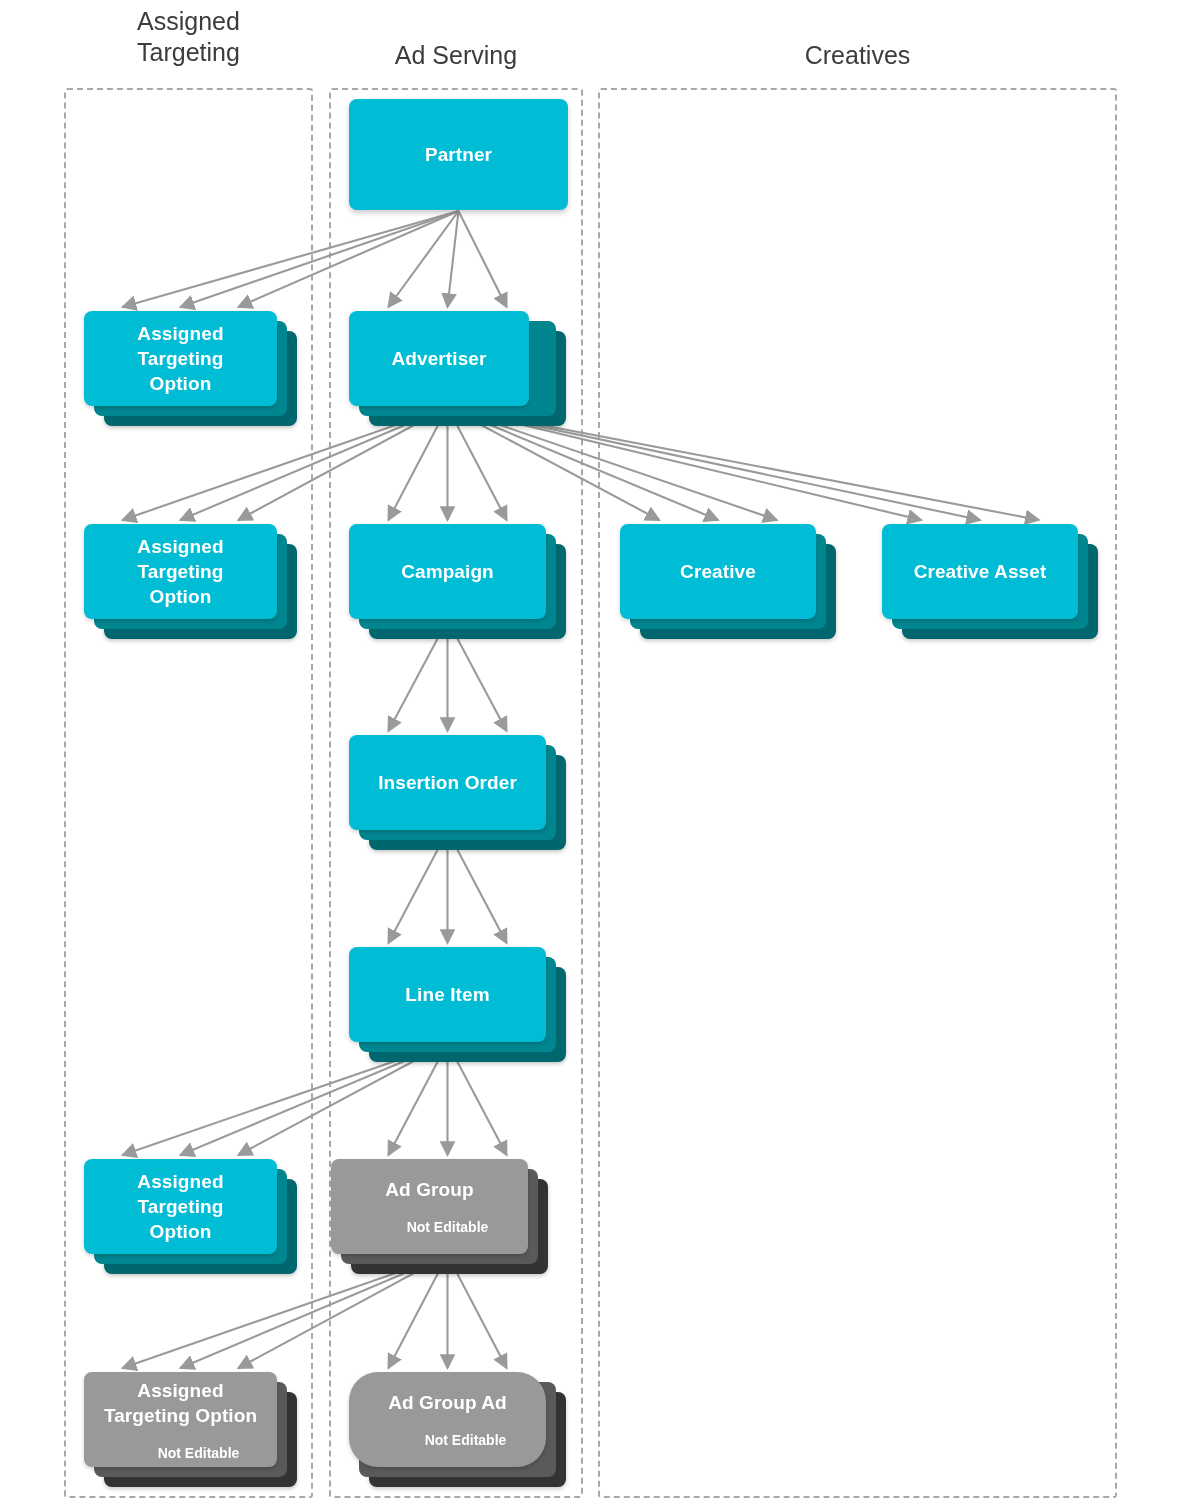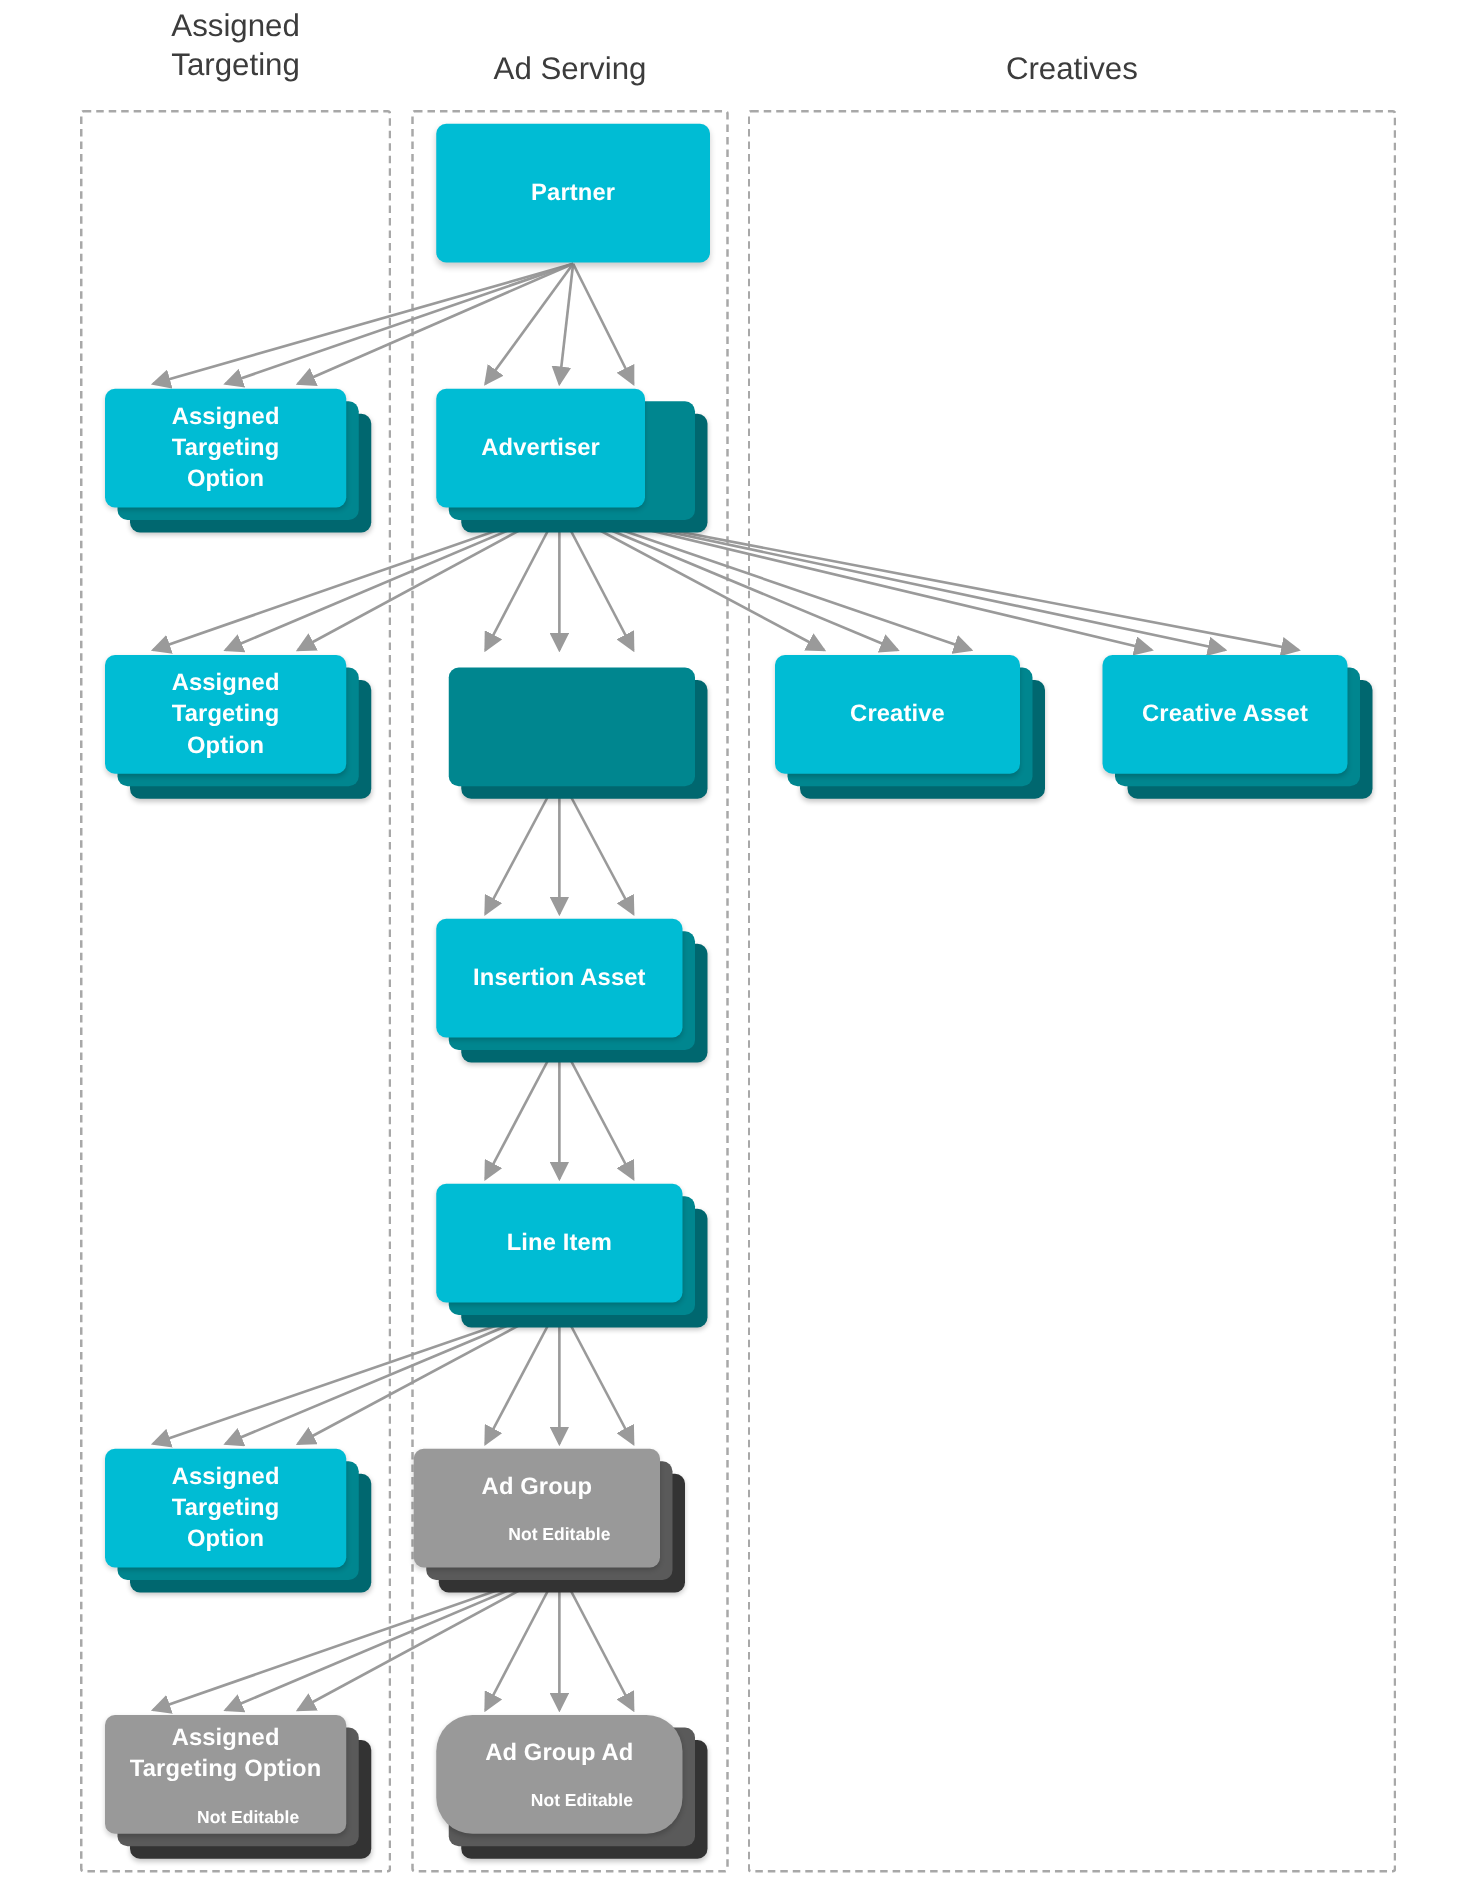--- a/index.html
+++ b/index.html
@@ -172,58 +172,61 @@
           <div class="title">
             <div>Assigned</div>
             <div>Targeting</div>
             <div>Option</div>
           </div>
         </div>
       </div>
       <div class="node cyan" style="left: 349px; top: 311px; width: 217px; height: 115px;">
         <div class="stack-b" style="left: 20px; top: 20px; width: 197px; height: 95px;"></div>
         <div class="stack-m" style="left: 10px; top: 10px; width: 197px; height: 95px;"></div>
-        <div class="card" style="width: 167px; height: 95px;">
+        <div class="card" style="width: 180px; height: 95px;">
           <div class="title">Advertiser</div>
         </div>
       </div>
       <div class="node cyan" style="left: 84px; top: 524px; width: 213px; height: 115px;">
         <div class="stack-b" style="left: 20px; top: 20px; width: 193px; height: 95px;"></div>
         <div class="stack-m" style="left: 10px; top: 10px; width: 193px; height: 95px;"></div>
         <div class="card" style="width: 193px; height: 95px;">
           <div class="title">
             <div>Assigned</div>
             <div>Targeting</div>
             <div>Option</div>
           </div>
         </div>
       </div>
       <div class="node cyan" style="left: 349px; top: 524px; width: 217px; height: 115px;">
         <div class="stack-b" style="left: 20px; top: 20px; width: 197px; height: 95px;"></div>
         <div class="stack-m" style="left: 10px; top: 10px; width: 197px; height: 95px;"></div>
+        <div class="card" style="width: 197px; height: 95px;">
+          <div class="title">Campaign</div>
+        </div>
       </div>
       <div class="node cyan" style="left: 620px; top: 524px; width: 216px; height: 115px;">
         <div class="stack-b" style="left: 20px; top: 20px; width: 196px; height: 95px;"></div>
         <div class="stack-m" style="left: 10px; top: 10px; width: 196px; height: 95px;"></div>
         <div class="card" style="width: 196px; height: 95px;">
           <div class="title">Creative</div>
         </div>
       </div>
       <div class="node cyan" style="left: 882px; top: 524px; width: 216px; height: 115px; padding-left: 31px;">
         <div class="stack-b" style="left: 20px; top: 20px; width: 196px; height: 95px;"></div>
         <div class="stack-m" style="left: 10px; top: 10px; width: 196px; height: 95px;"></div>
         <div class="card" style="width: 196px; height: 95px;">
           <div class="title">Creative Asset</div>
         </div>
       </div>
       <div class="node cyan" style="left: 349px; top: 735px; width: 217px; height: 115px;">
         <div class="stack-b" style="left: 20px; top: 20px; width: 197px; height: 95px;"></div>
         <div class="stack-m" style="left: 10px; top: 10px; width: 197px; height: 95px;"></div>
         <div class="card" style="width: 197px; height: 95px;">
-          <div class="title">Insertion Asset</div>
+          <div class="title">Insertion Order</div>
         </div>
       </div>
       <div class="node cyan" style="left: 349px; top: 947px; width: 217px; height: 115px;">
         <div class="stack-b" style="left: 20px; top: 20px; width: 197px; height: 95px;"></div>
         <div class="stack-m" style="left: 10px; top: 10px; width: 197px; height: 95px;"></div>
         <div class="card" style="width: 197px; height: 95px; align-items: center;">
           <div class="title">Line Item</div>
         </div>
       </div>
       <div class="node cyan" style="left: 84px; top: 1159px; width: 213px; height: 115px;">

